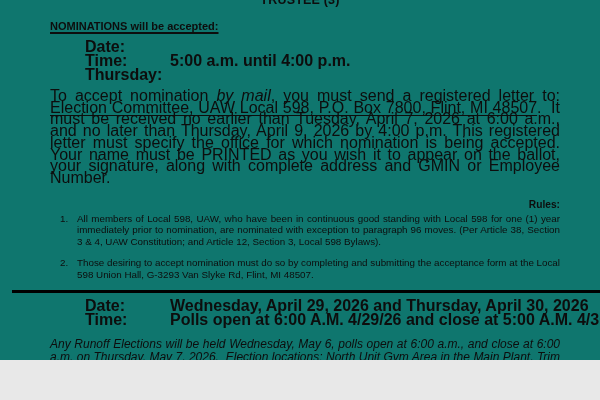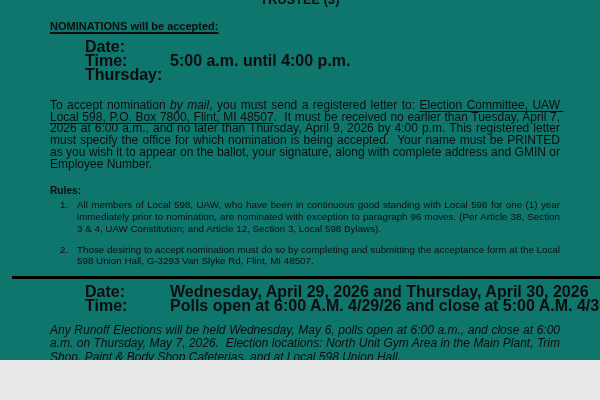--- a/index.html
+++ b/index.html
@@ -41,33 +41,34 @@
   .schedule-2 { margin-top: 6px; }
   .schedule-row { display: flex; font-weight: bold; font-size: 16px; line-height: 14px; }
   .schedule-label { flex: 0 0 85px; }
   .schedule-value { flex: 1 1 auto; white-space: nowrap; }
   .schedule-value.wrap {
     white-space: normal;
     text-align: justify;
     width: 390px;
   }
   .body-paragraph {
-    margin: 18px 0 0 0;
-    font-size: 12px;
+    margin: 8px 0 0 0;
+    font-size: 16px;
     line-height: 11.7px;
     text-align: justify;
     white-space: pre-wrap;
   }
   .seg-italic { font-style: italic; }
   .seg-underline { text-decoration: underline; text-underline-offset: 1.5px; }
   .rules-heading {
     margin: 15px 0 0 0;
     font-size: 10.2px;
     font-weight: bold;
     line-height: 11px;
+    text-align: right;
   }
   .rule-item {
     display: flex;
     font-size: 9.8px;
     line-height: 11.8px;
   }
   .rule-item.first { margin-top: 3px; }
   .rule-item.second { margin-top: 9px; }
   .rule-number { flex: 0 0 27px; padding-left: 10px; box-sizing: border-box; }
   .rule-text { flex: 1 1 auto; text-align: justify; white-space: pre-wrap; }

